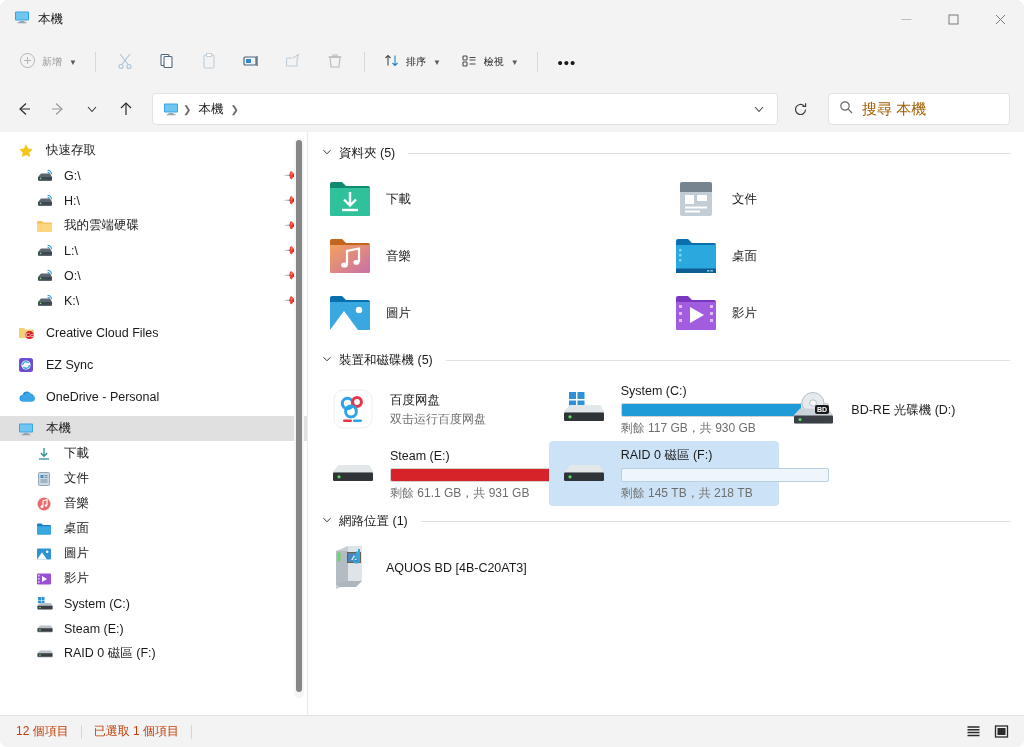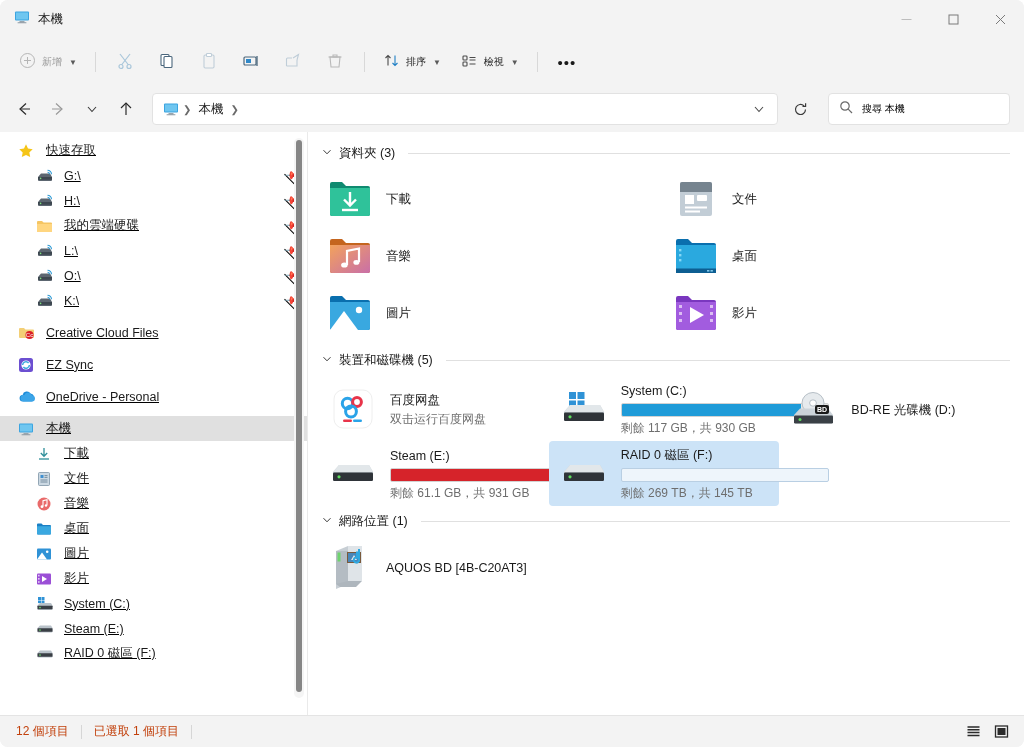--- a/index.html
+++ b/index.html
@@ -90,37 +90,37 @@
     border-radius: 3px; color: #4a4a4a; font-size: 12px;
   }
   .searchbox {
     width: 182px; height: 32px; margin-left: 10px;
     background: #ffffff;
     border: 1px solid #e2e2e2;
     border-radius: 4px;
     display: flex; align-items: center; gap: 9px;
     padding: 0 10px;
   }
-  .search-ph { font-size: 10px; color: #000000; }
+  .search-ph { font-size: 15px; color: #a16207; }
 
   
   .body {
     flex: 1; display: flex;
     background: #ffffff;
     min-height: 0;
   }
 
   
   .sidebar {
     width: 308px; flex: 0 0 308px;
     background: #ffffff;
     position: relative;
     overflow: hidden;
   }
-  .sb-scroll { height: 100%; padding-top: 6px; text-decoration: underline; }
+  .sb-scroll { height: 100%; padding-top: 6px; }
   .sb-row {
     height: 25px;
     display: flex; align-items: center;
     padding-left: 18px; padding-right: 8px;
     font-size: 12.5px; color: #1a1a1a;
     position: relative;
   }
   .sb-row.selected { background: #e0e0e0; }
   .sb-row.indent1 { padding-left: 36px; }
   .sb-ico {
@@ -679,21 +679,21 @@
     </div>
 
     <div class="content">
 
       <div class="group-hdr">
         <span class="grp-chev">
           <svg width="10" height="10" viewBox="0 0 10 10">
               <path d="M1.5 3.2 L5 6.8 L8.5 3.2" fill="none" stroke="#3a3a3a" stroke-width="1"></path>
             </svg>
         </span>
-        <span class="grp-title">資料夾 (3)</span>
+        <span class="grp-title">資料夾 (5)</span>
         <span class="grp-rule"></span>
       </div>
 
       <div class="tiles">
         <div class="tile">
           <span class="tile-ico">
             <svg width="44" height="40" viewBox="0 0 44 40">
               <path d="M2 5 a2 2 0 0 1 2 -2 H14 L18 7 H40 a2 2 0 0 1 2 2 V35 a2 2 0 0 1 -2 2 H4 a2 2 0 0 1 -2 -2 Z" fill="#0f8a70"></path>
               <path d="M2 9 H42 V35 a2 2 0 0 1 -2 2 H4 a2 2 0 0 1 -2 -2 Z" fill="#2fc29a"></path>
               <path d="M22 13 V26 M16 20.5 L22 26.5 L28 20.5" fill="none" stroke="#ffffff" stroke-width="2.4"></path>
@@ -886,21 +886,21 @@
               <path d="M4 14 L10 7 H40 L44 14 Z" fill="#e2e7ea"></path>
               <rect x="4" y="14.5" width="40" height="8.5" rx="1.2" fill="#2f3439"></rect>
               <circle cx="10" cy="18.8" r="1.6" fill="#5ddc5d"></circle>
             </svg>
           </span>
           <span class="drv-txt">
             <span class="tile-name">RAID 0 磁區 (F:)</span>
             <span class="bar-outer" style="display:block;background:#eef5fb;border-color:#b9cfe3;">
               <span class="bar-fill" id="bar-f" style="display: block; width: 0%; background: rgb(31, 155, 216);"></span>
             </span>
-            <span class="tile-sub" style="display:block;">剩餘 269 TB，共 145 TB</span>
+            <span class="tile-sub" style="display:block;">剩餘 145 TB，共 218 TB</span>
           </span>
         </div>
 
       </div>
 
       <div class="group-hdr" style="margin-top:4px;">
         <span class="grp-chev">
           <svg width="10" height="10" viewBox="0 0 10 10">
               <path d="M1.5 3.2 L5 6.8 L8.5 3.2" fill="none" stroke="#3a3a3a" stroke-width="1"></path>
             </svg>

